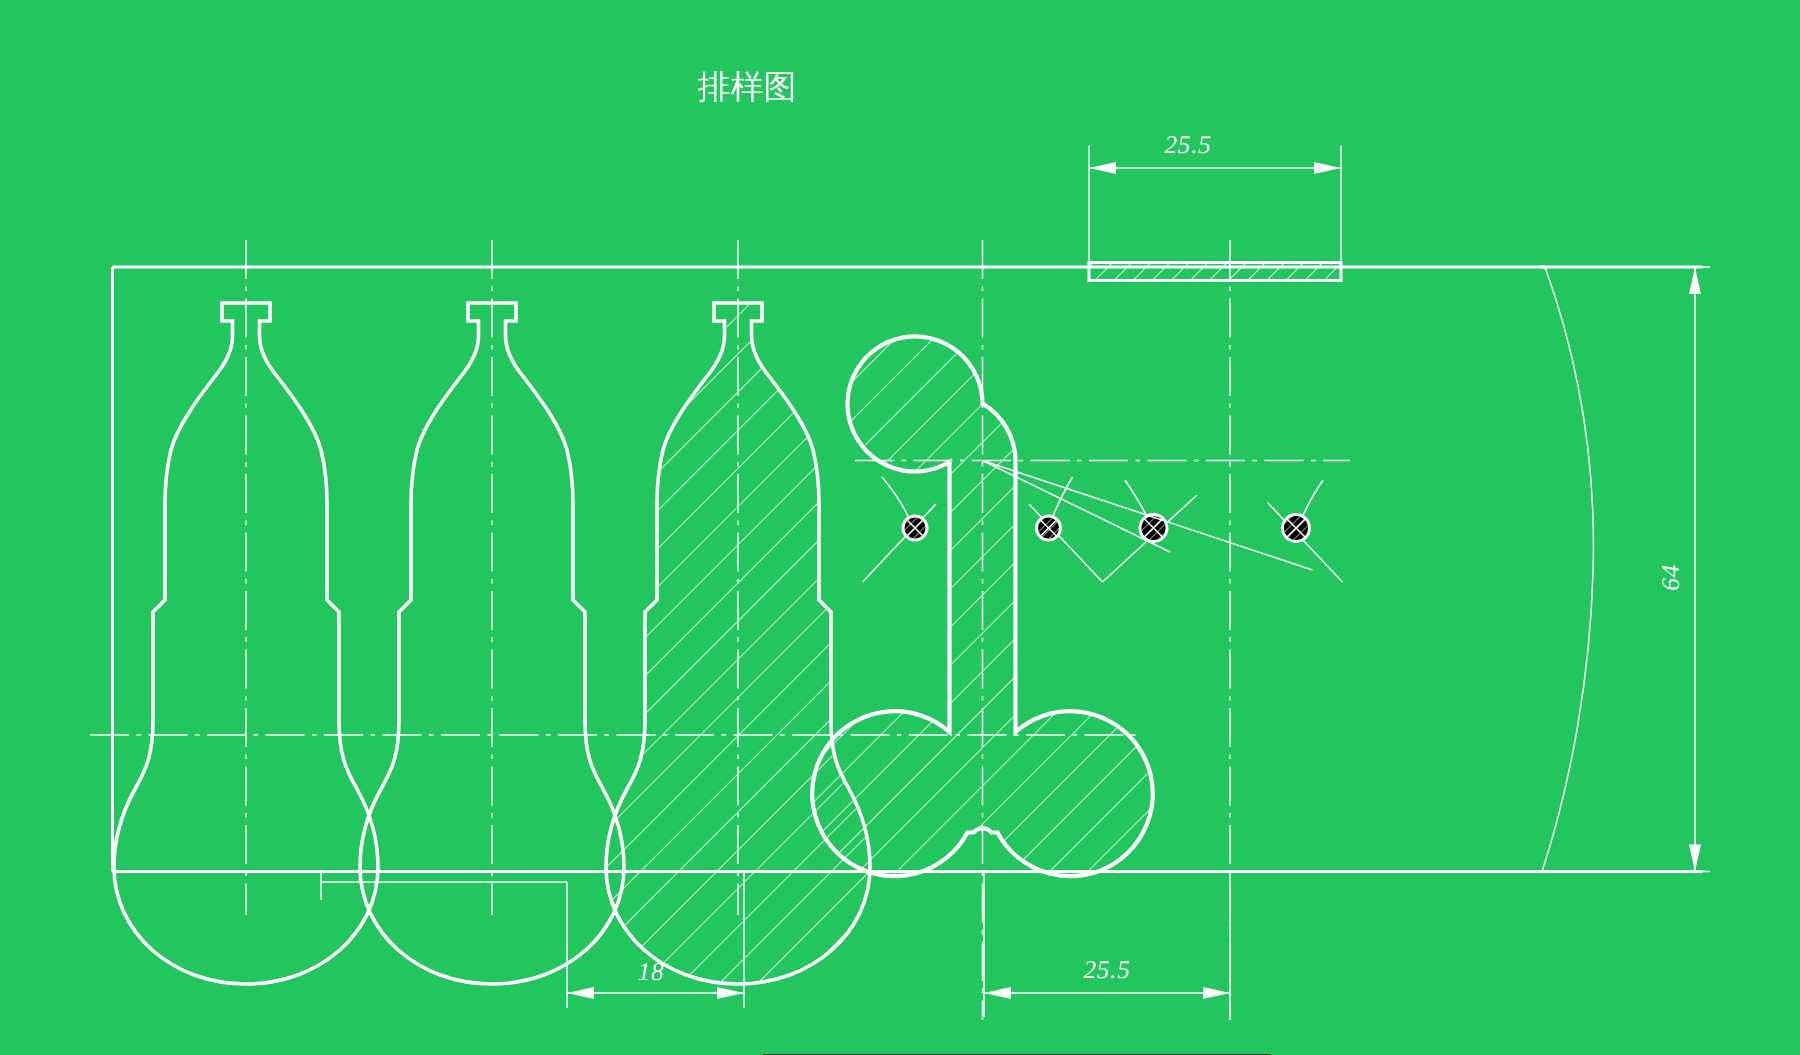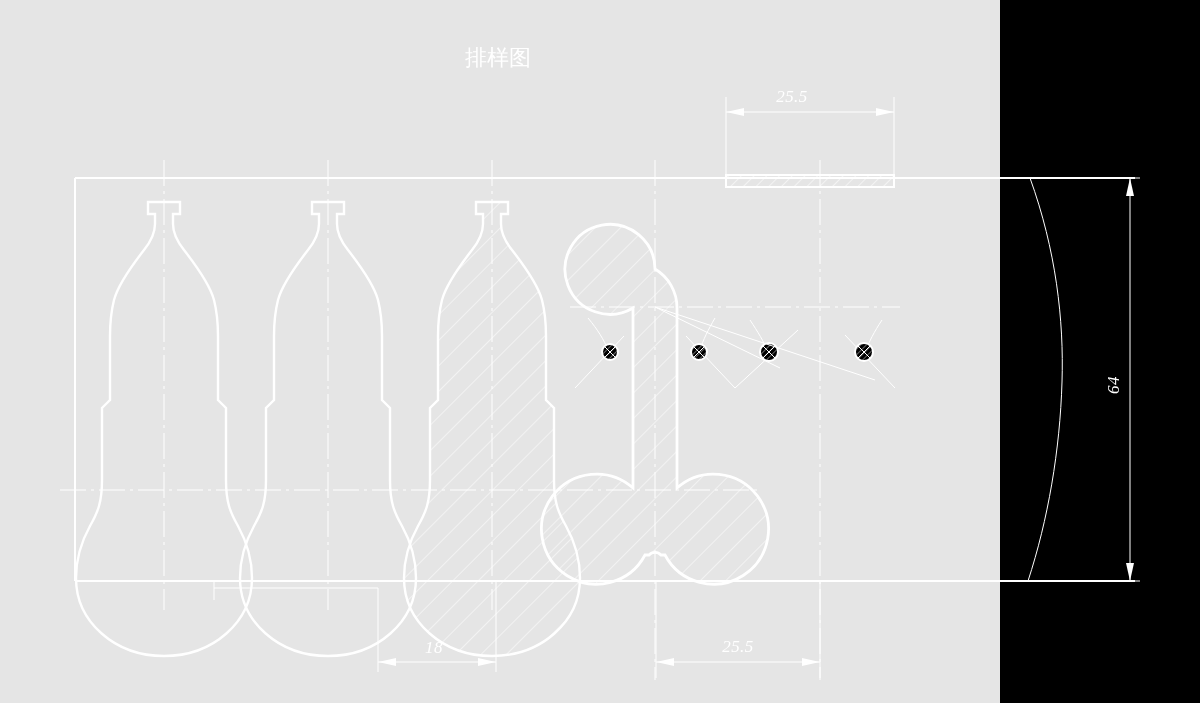--- a/index.html
+++ b/index.html
@@ -5,23 +5,23 @@
   html, body {
     margin: 0;
     padding: 0;
     background: #000000;
     width: 1200px;
     height: 703px;
     overflow: hidden;
   }
   #canvas-wrap {
     position: relative;
-    width: 1000px;
+    width: 1200px;
     height: 703px;
-    background: #e5e5e5;
+    background: #22c55e;
     font-family: "Liberation Sans", sans-serif;
   }
   svg#drawing {
     position: absolute;
     top: 0; left: 0;
     width: 1200px;
     height: 703px;
     display: block;
   }
   .ln-thick{ stroke: #ffffff; fill: none; stroke-width: 2.4; }

